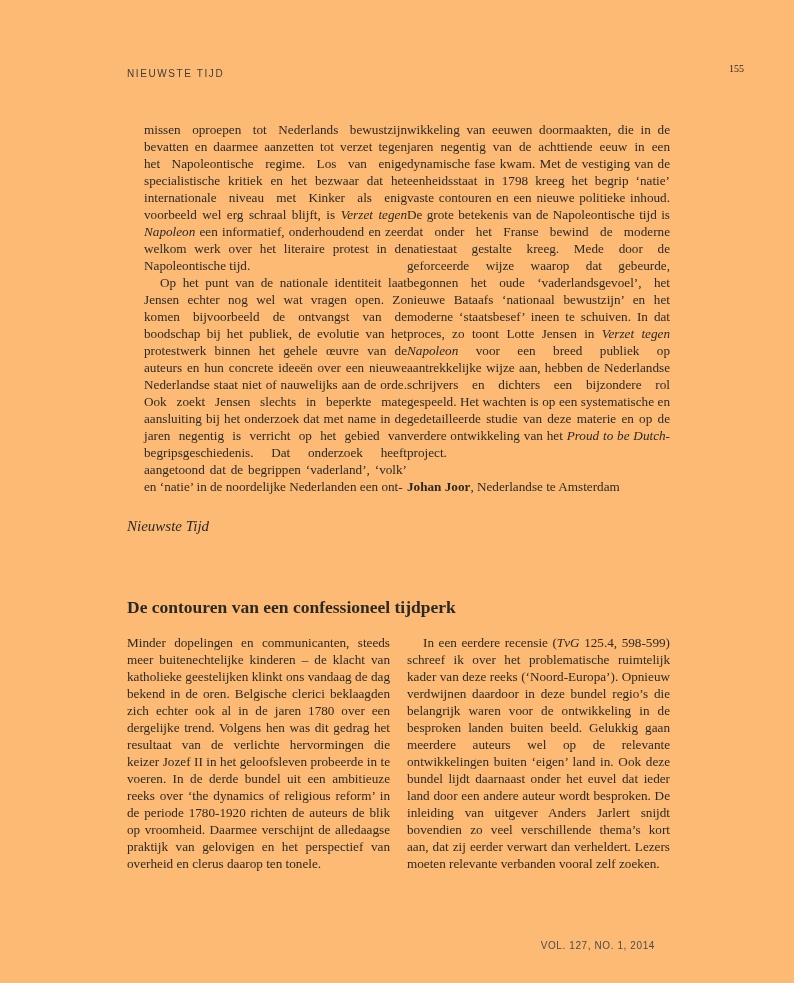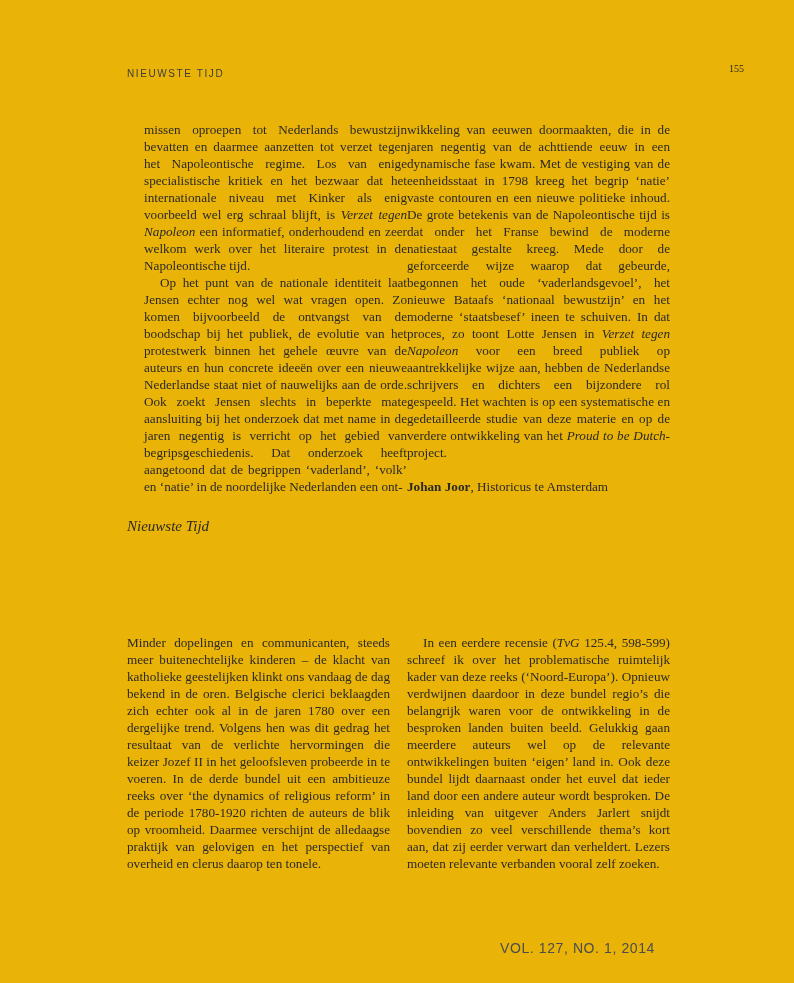--- a/index.html
+++ b/index.html
@@ -1,20 +1,20 @@
 <!DOCTYPE html>
 <html lang="nl"><head>
 <meta charset="utf-8">
 <style>
   html, body { margin: 0; padding: 0; background: #ffffff; }
   .page {
     position: relative;
     width: 794px;
     height: 983px;
-    background: #eab308;
+    background: #fdba74;
     overflow: hidden;
     font-family: "Liberation Serif", serif;
     color: #2b2926;
   }
   .running-head {
     position: absolute;
     left: 127px;
     top: 68px;
     font-family: "Liberation Sans", sans-serif;
     font-size: 10px;
@@ -82,21 +82,21 @@
     font-weight: bold;
     color: #2b2926;
   }
   .page-footer {
     position: absolute;
     left: 127px;
     top: 940px;
     width: 528px;
     text-align: right;
     font-family: "Liberation Sans", sans-serif;
-    font-size: 14px;
+    font-size: 10px;
     letter-spacing: 0.6px;
     color: #4c4c4c;
   }
 </style>
 </head>
 <body>
 
 <div class="page">
 
   <span class="running-head">NIEUWSTE TIJD</span>
@@ -104,27 +104,28 @@
 
   <section class="cols cols-review1">
     <div class="col">
         <p class="para"><span>missen oproepen tot Nederlands bewustzijn bevatten en daarmee aanzetten tot verzet tegen het Napoleontische regime. Los van enige specialistische kritiek en het bezwaar dat het internationale niveau met Kinker als enig voorbeeld wel erg schraal blijft, is </span><span class="it">Verzet tegen Napoleon</span><span> een informatief, onderhoudend en zeer welkom werk over het literaire protest in de Napoleontische tijd.</span></p>
         <p class="para indent"><span>Op het punt van de nationale identiteit laat Jensen echter nog wel wat vragen open. Zo komen bijvoorbeeld de ontvangst van de boodschap bij het publiek, de evolutie van het protestwerk binnen het gehele œuvre van de auteurs en hun concrete ideeën over een nieuwe Nederlandse staat niet of nauwelijks aan de orde. Ook zoekt Jensen slechts in beperkte mate aansluiting bij het onderzoek dat met name in de jaren negentig is verricht op het gebied van begripsgeschiedenis. Dat onderzoek heeft aangetoond dat de begrippen ‘vaderland’, ‘volk’ en ‘natie’ in de noordelijke Nederlanden een ont-</span></p>
       </div>
     <div class="col">
       <div>
           <p class="para"><span>wikkeling van eeuwen doormaakten, die in de jaren negentig van de achttiende eeuw in een dynamische fase kwam. Met de vestiging van de eenheidsstaat in 1798 kreeg het begrip ‘natie’ vaste contouren en een nieuwe politieke inhoud. De grote betekenis van de Napoleontische tijd is dat onder het Franse bewind de moderne natiestaat gestalte kreeg. Mede door de geforceerde wijze waarop dat gebeurde, begonnen het oude ‘vaderlandsgevoel’, het nieuwe Bataafs ‘nationaal bewustzijn’ en het moderne ‘staatsbesef’ ineen te schuiven. In dat proces, zo toont Lotte Jensen in </span><span class="it">Verzet tegen Napoleon</span><span> voor een breed publiek op aantrekkelijke wijze aan, hebben de Nederlandse schrijvers en dichters een bijzondere rol gespeeld. Het wachten is op een systematische en gedetailleerde studie van deze materie en op de verdere ontwikkeling van het </span><span class="it">Proud to be Dutch</span><span>-project.</span></p>
         </div>
-      <p class="byline"><span class="bd">Johan Joor</span><span>, Historicus te Amsterdam</span></p>
+      <p class="byline"><span class="bd">Johan Joor</span><span>, Nederlandse te Amsterdam</span></p>
     </div>
   </section>
 
   <h3 class="section-title">Nieuwste Tijd</h3>
 
 
+  <h2 class="review-title">De contouren van een confessioneel tijdperk</h2>
 
   <section class="cols cols-review2">
     <div class="col">
         <p class="para"><span>Minder dopelingen en communicanten, steeds meer buitenechtelijke kinderen – de klacht van katholieke geestelijken klinkt ons vandaag de dag bekend in de oren. Belgische clerici beklaagden zich echter ook al in de jaren 1780 over een dergelijke trend. Volgens hen was dit gedrag het resultaat van de verlichte hervormingen die keizer Jozef II in het geloofsleven probeerde in te voeren. In de derde bundel uit een ambitieuze reeks over ‘the dynamics of religious reform’ in de periode 1780-1920 richten de auteurs de blik op vroomheid. Daarmee verschijnt de alledaagse praktijk van gelovigen en het perspectief van overheid en clerus daarop ten tonele.</span></p>
       </div>
     <div class="col">
         <p class="para indent"><span>In een eerdere recensie (</span><span class="it">TvG</span><span> 125.4, 598-599) schreef ik over het problematische ruimtelijk kader van deze reeks (‘Noord-Europa’). Opnieuw verdwijnen daardoor in deze bundel regio’s die belangrijk waren voor de ontwikkeling in de besproken landen buiten beeld. Gelukkig gaan meerdere auteurs wel op de relevante ontwikkelingen buiten ‘eigen’ land in. Ook deze bundel lijdt daarnaast onder het euvel dat ieder land door een andere auteur wordt besproken. De inleiding van uitgever Anders Jarlert snijdt bovendien zo veel verschillende thema’s kort aan, dat zij eerder verwart dan verheldert. Lezers moeten relevante verbanden vooral zelf zoeken.</span></p>
       </div>
   </section>
 

